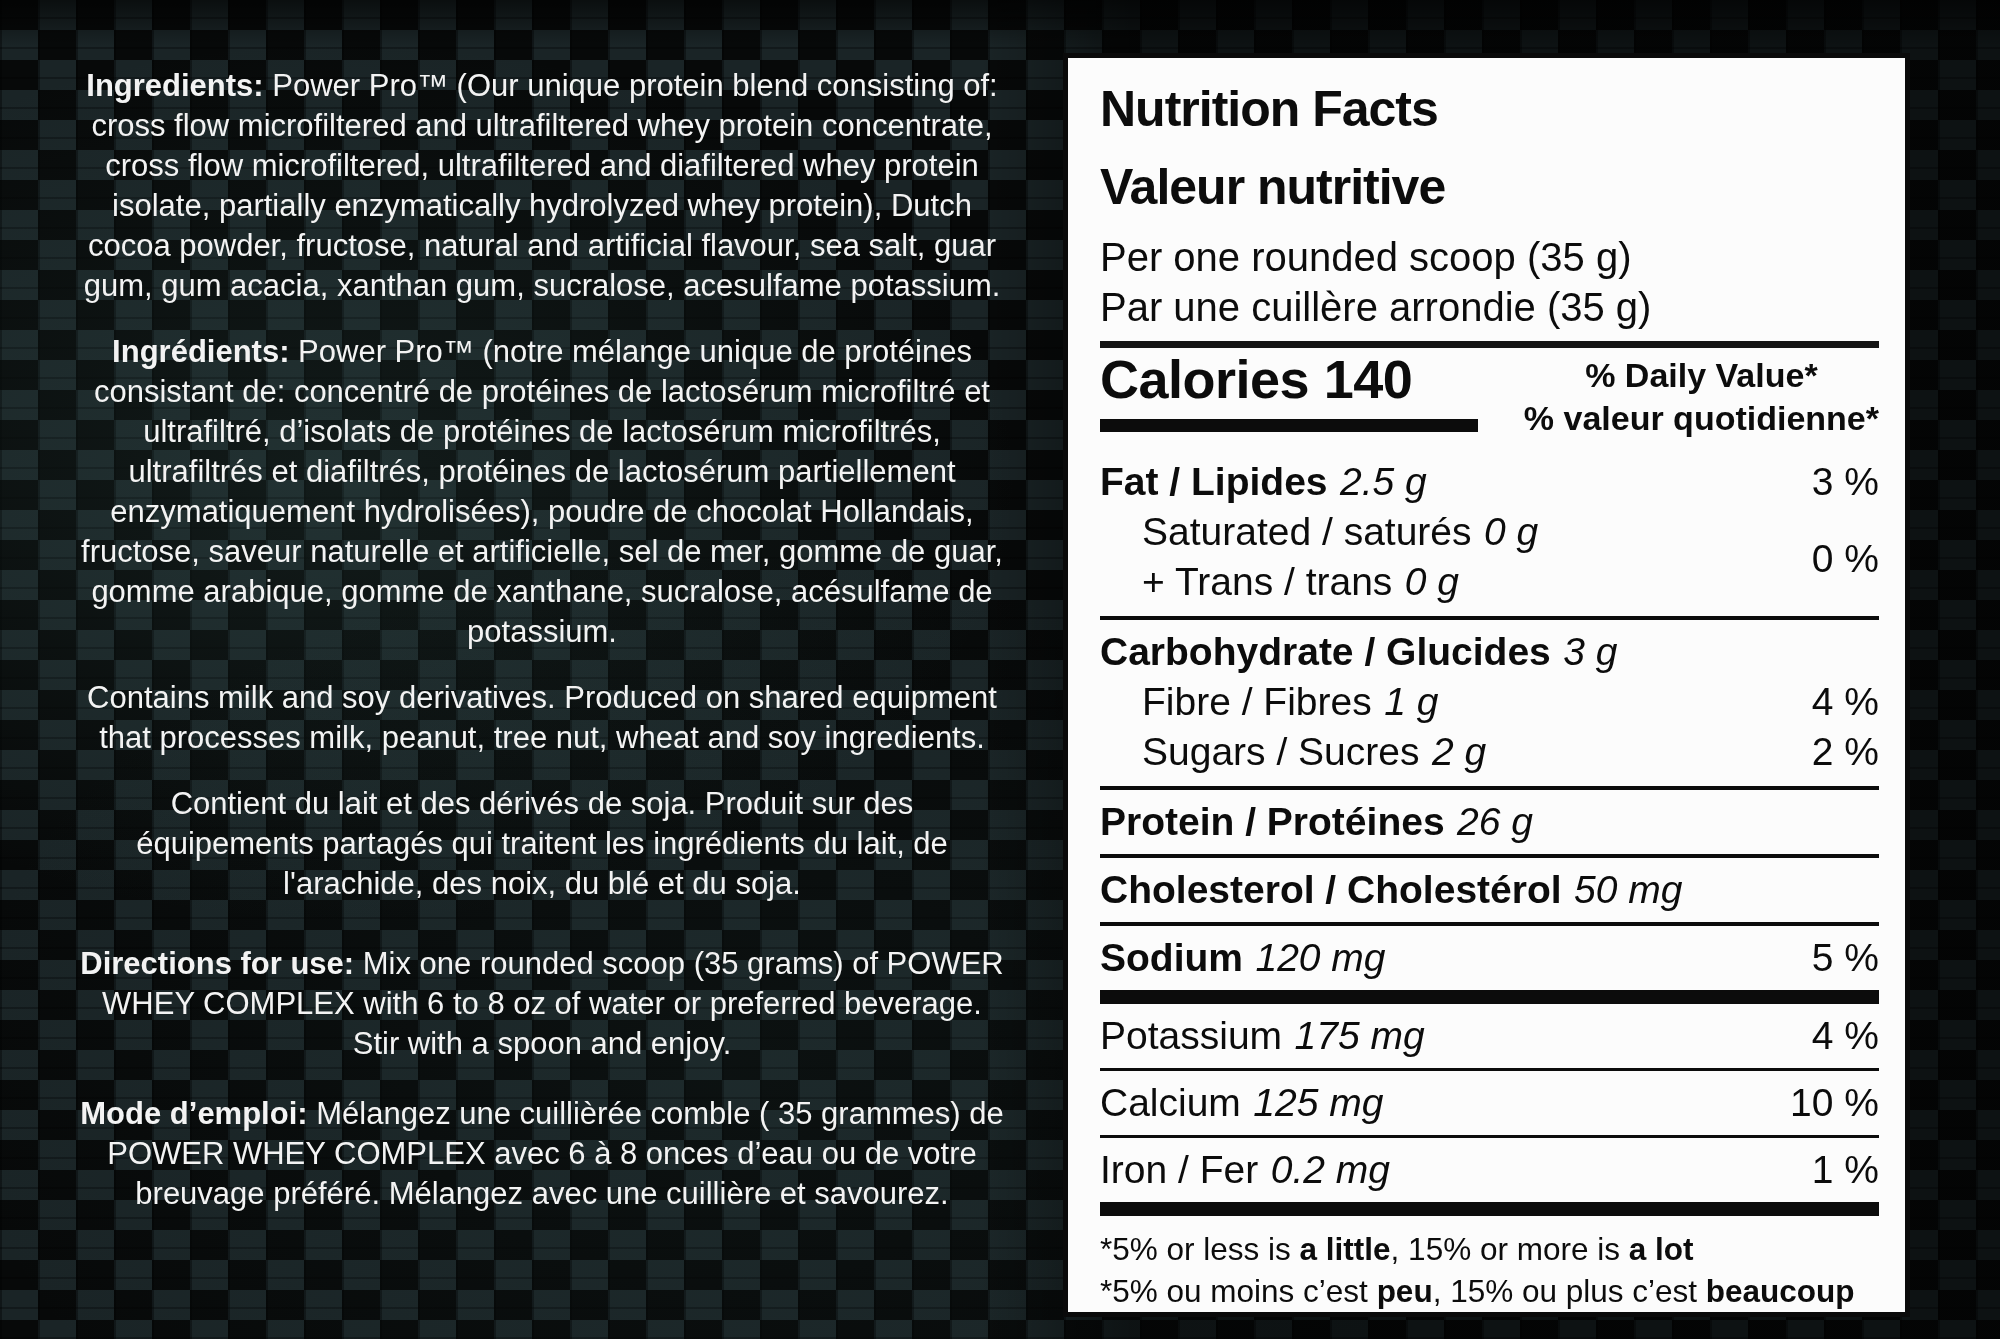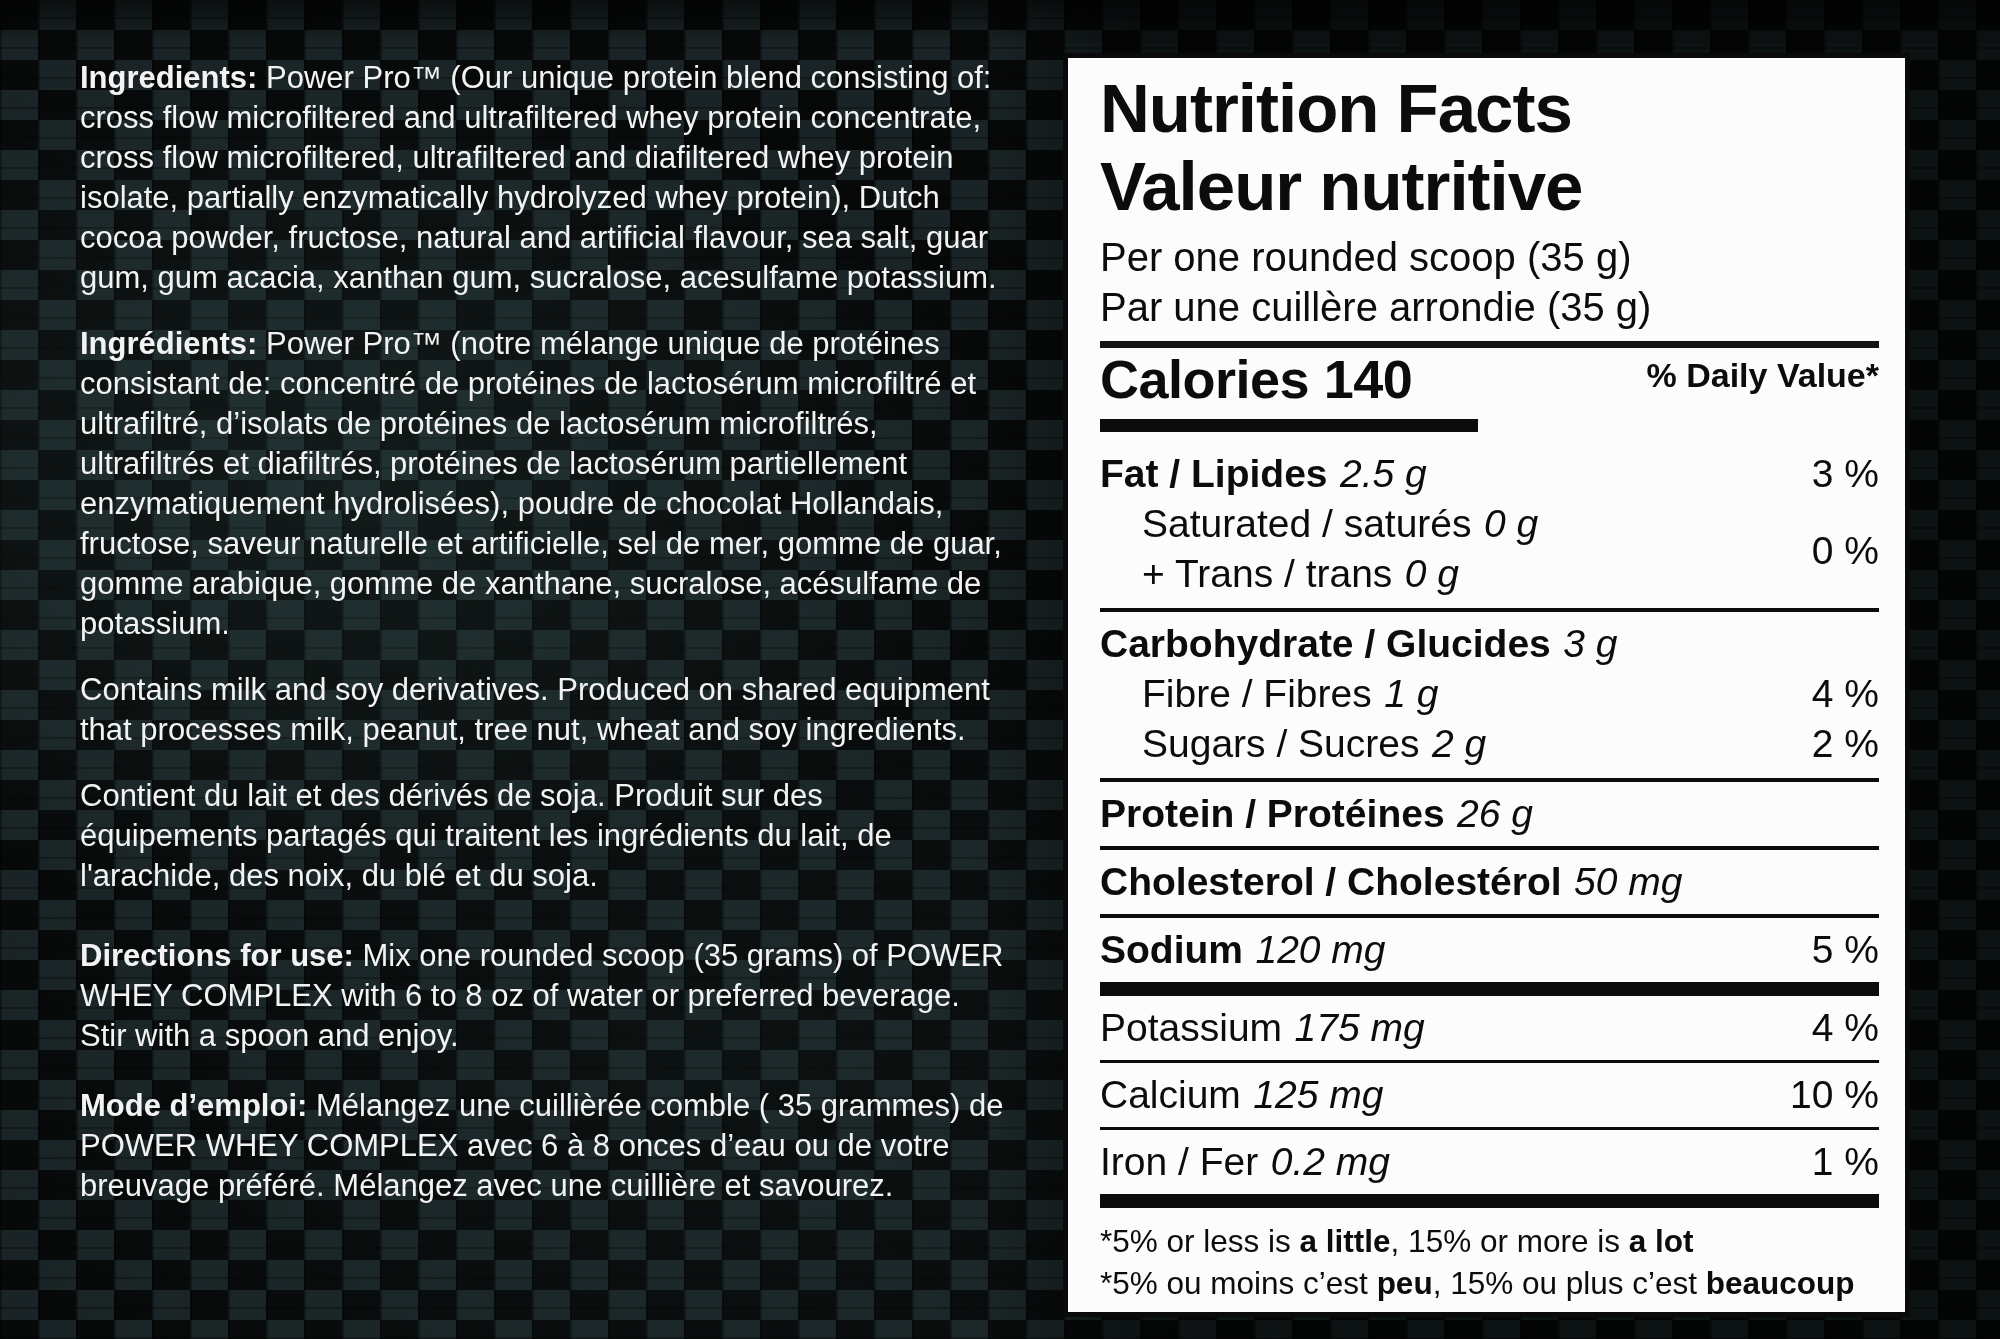--- a/index.html
+++ b/index.html
@@ -18,31 +18,31 @@
       repeating-linear-gradient(90deg, rgba(0,0,0,.38) 0 2px, rgba(0,0,0,0) 2px 38px),
       repeating-linear-gradient(0deg, rgba(0,0,0,.30) 0 2px, rgba(0,0,0,0) 2px 30px),
       repeating-conic-gradient(#1a2426 0% 25%, #070909 25% 50%);
     background-size:auto,auto,auto,auto,auto,auto,76px 60px;
   }
   
   .left-col{
     position:absolute;left:80px;top:58px;width:924px;
     color:#f3f3f3;font-size:31px;line-height:40px;
   }
-  .left-col p{margin:0 0 26px 0;}
+  .left-col p{margin:8px 0 26px 0;text-align:center;}
   .left-col p.gap-lg{margin-top:40px;}
   .left-col p.gap-md{margin-top:30px;}
   .left-col b{font-weight:bold;}
   
   .nf-panel{
     position:absolute;left:1063px;top:53px;width:847px;height:1264px;
     box-sizing:border-box;background:#fcfcfc;border:5px solid #0a0a0a;
     padding:12px 26px 14px 32px;color:#0c0c0c;overflow:hidden;
   }
-  .nf-title{font-size:69px;font-weight:bold;line-height:78px;letter-spacing:-1px;}
+  .nf-title{font-size:50px;font-weight:bold;line-height:78px;letter-spacing:-1px;}
   .nf-serving{font-size:40px;line-height:50px;}
   .nf-serving.first{margin-top:6px;}
   .rule-medium{height:7px;background:#141414;margin-top:9px;}
   .cal-row{display:flex;justify-content:space-between;padding:2px 0 10px 0;}
   .cal-text{font-size:54px;font-weight:bold;letter-spacing:-.5px;line-height:58px;}
   .cal-bar{width:378px;height:13px;background:#0c0c0c;margin-top:11px;}
   .dv-head{text-align:center;font-size:34px;font-weight:bold;line-height:43px;padding-top:4px;}
   .sec{font-size:39px;line-height:50px;}
   .row{display:flex;justify-content:space-between;align-items:flex-start;padding:7px 0 7px 0;}
   .rule-b{border-bottom:4px solid #0c0c0c;}
@@ -90,20 +90,21 @@
     <div class="cal-row">
       <div>
         <div class="cal-text">
           <span>Calories</span>
           <span>140</span>
         </div>
         <div class="cal-bar"></div>
       </div>
       <div class="dv-head">
         <div>% Daily Value*</div>
+        <div>% valeur quotidienne*</div>
       </div>
     </div>
 
     <div class="sec group rule-b">
       <div class="line">
         <span><span class="b">Fat / Lipides</span><span class="amt">2.5 g</span></span>
         <span class="dv">3 %</span>
       </div>
       <div class="line sub">
         <span><span>Saturated / saturés</span><span class="amt">0 g</span></span>

